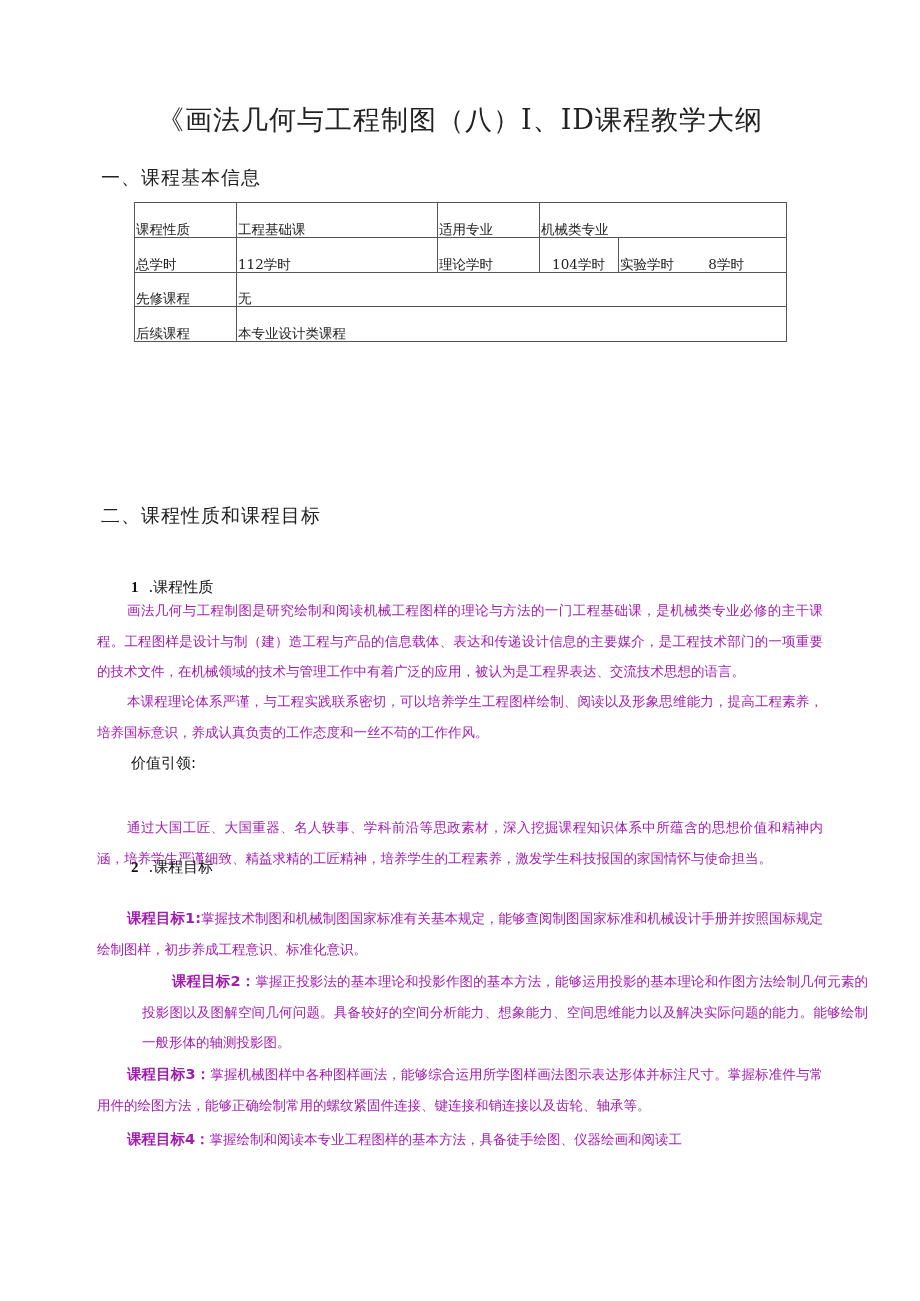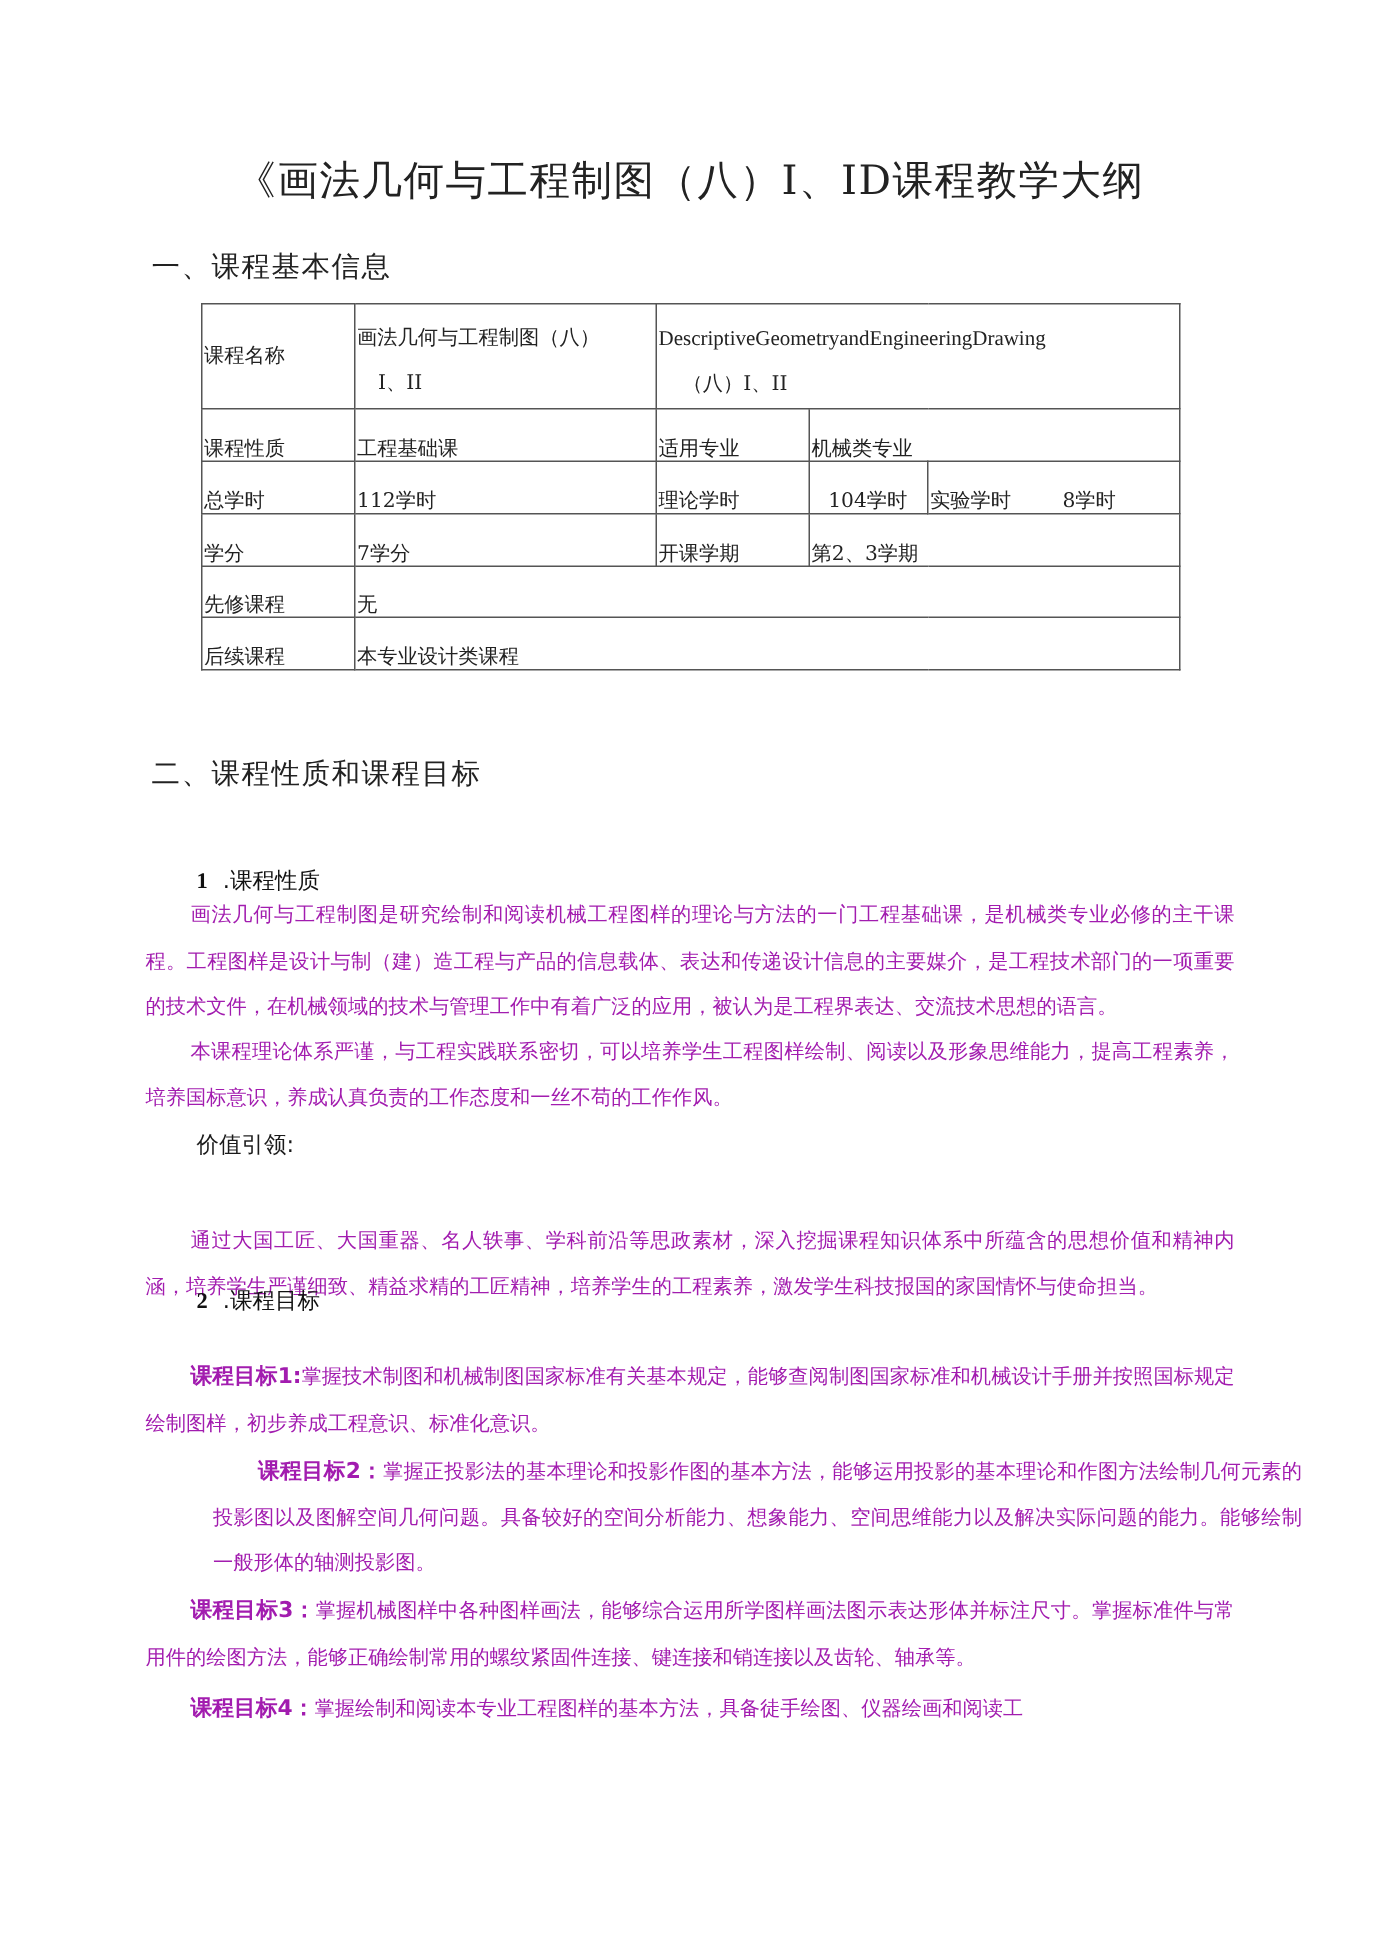--- a/index.html
+++ b/index.html
@@ -29,52 +29,35 @@
 
 <table class="info">
   <colgroup>
     <col style="width:102px">
       <col style="width:201px">
       <col style="width:102px">
       <col style="width:79px">
       <col style="width:168px">
   </colgroup>
   <tbody>
-      <tr style="height:70px">
-    <td style="vertical-align:middle">课程名称</td>
-    <td class="top">
-      <div style="margin-top:14px">画法几何与工程制图（八）</div>
-      <div style="margin-top:14px;padding-left:14px">I、II</div>
-    </td>
-    <td class="top" colspan="3">
-      <div style="margin-top:16px;font-family:'Liberation Serif',serif;font-size:14px">DescriptiveGeometryandEngineeringDrawing</div>
-      <div style="margin-top:12px;padding-left:16px">（八）I、II</div>
-    </td>
-  </tr>
   <tr style="height:35px">
     <td>课程性质</td>
     <td>工程基础课</td>
     <td>适用专业</td>
     <td colspan="2">机械类专业</td>
   </tr>
   <tr style="height:35px">
     <td>总学时</td>
     <td>112学时</td>
     <td>理论学时</td>
     <td style="text-align:center">104学时</td>
     <td>
       <span>实验学时</span>
       <span style="margin-left:30px">8学时</span>
     </td>
-  </tr>
-  <tr style="height:35px">
-    <td>学分</td>
-    <td>7学分</td>
-    <td>开课学期</td>
-    <td colspan="2">第2、3学期</td>
   </tr>
   <tr style="height:34px">
     <td>先修课程</td>
     <td colspan="4">无</td>
   </tr>
   <tr style="height:35px">
     <td>后续课程</td>
     <td colspan="4">本专业设计类课程</td>
   </tr>
 </tbody>

